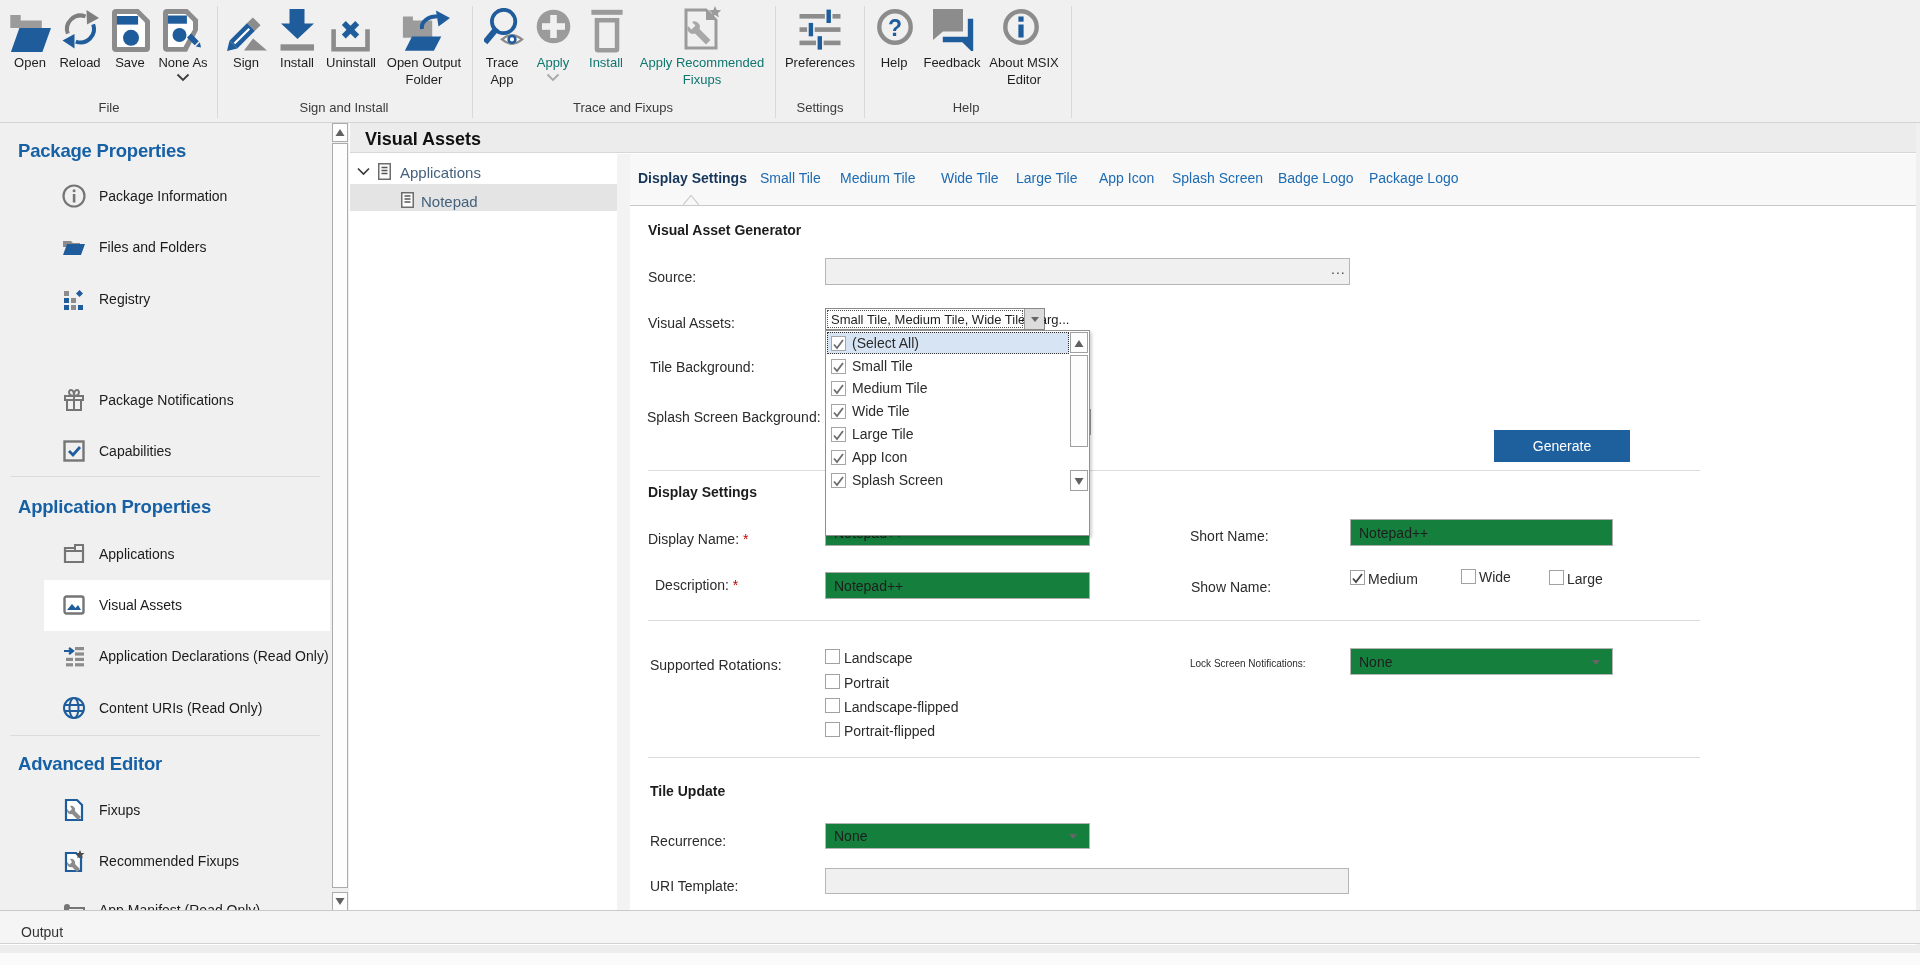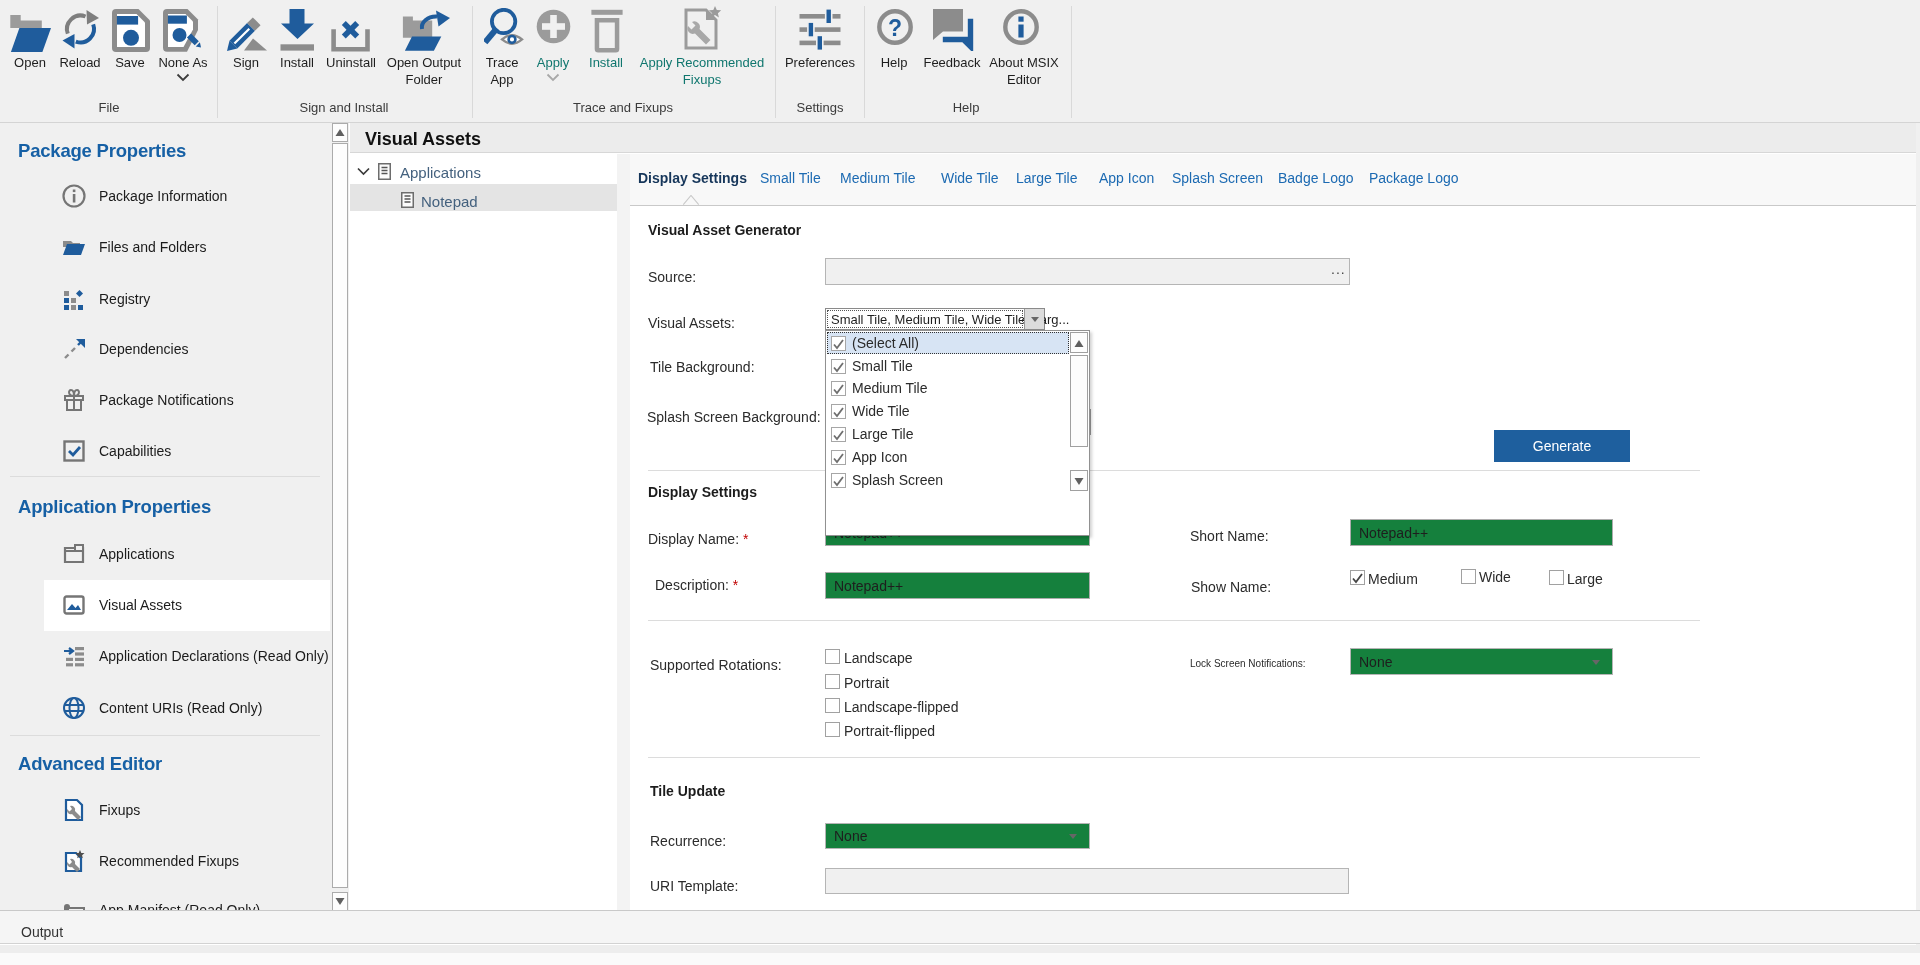--- a/index.html
+++ b/index.html
@@ -227,31 +227,20 @@
         <path d="M17.5 3 l3.5 3.5 -3.5 3.5 -3.5 -3.5 z" fill="#1f5c9c"></path>
       </svg>
 <div class="tx">Registry</div>
     </div>
 <div class="nitem" style="top:99px">
 <svg class="ic" width="24" height="24" viewBox="0 0 24 24">
         <path d="M1 6 h8 l2 2 h7 v4 h-17 z" fill="#8c8c8c"></path>
         <path d="M1 20 L5 9 h18 l-4 11 z" fill="#1f5c9c"></path>
       </svg>
 <div class="tx">Files and Folders</div>
-    </div>
-<div class="nitem" style="top:201px">
-<svg class="ic" width="24" height="24" viewBox="0 0 24 24">
-        <g stroke="#8c8c8c" stroke-width="2.4">
-          <path d="M3 21 l3.5 -3.5"></path>
-          <path d="M9.5 14.5 l3.5 -3.5"></path>
-        </g>
-        <path d="M16 8 l4 -4" stroke="#1f5c9c" stroke-width="2.4"></path>
-        <path d="M14 2 h9 v9 z" fill="#1f5c9c"></path>
-      </svg>
-<div class="tx">Dependencies</div>
     </div>
 <div class="nitem" style="top:252px">
 <svg class="ic" width="24" height="24" viewBox="0 0 24 24">
         <g fill="none" stroke="#757575" stroke-width="2">
           <rect x="3" y="8" width="18" height="4"></rect>
           <rect x="5" y="12" width="14" height="10"></rect>
           <path d="M12 8 v14"></path>
           <path d="M12 8 C6 8 6 2 9 2 c2 0 3 3 3 6 0 -3 1 -6 3 -6 3 0 3 6 -3 6"></path>
         </g>
       </svg>

